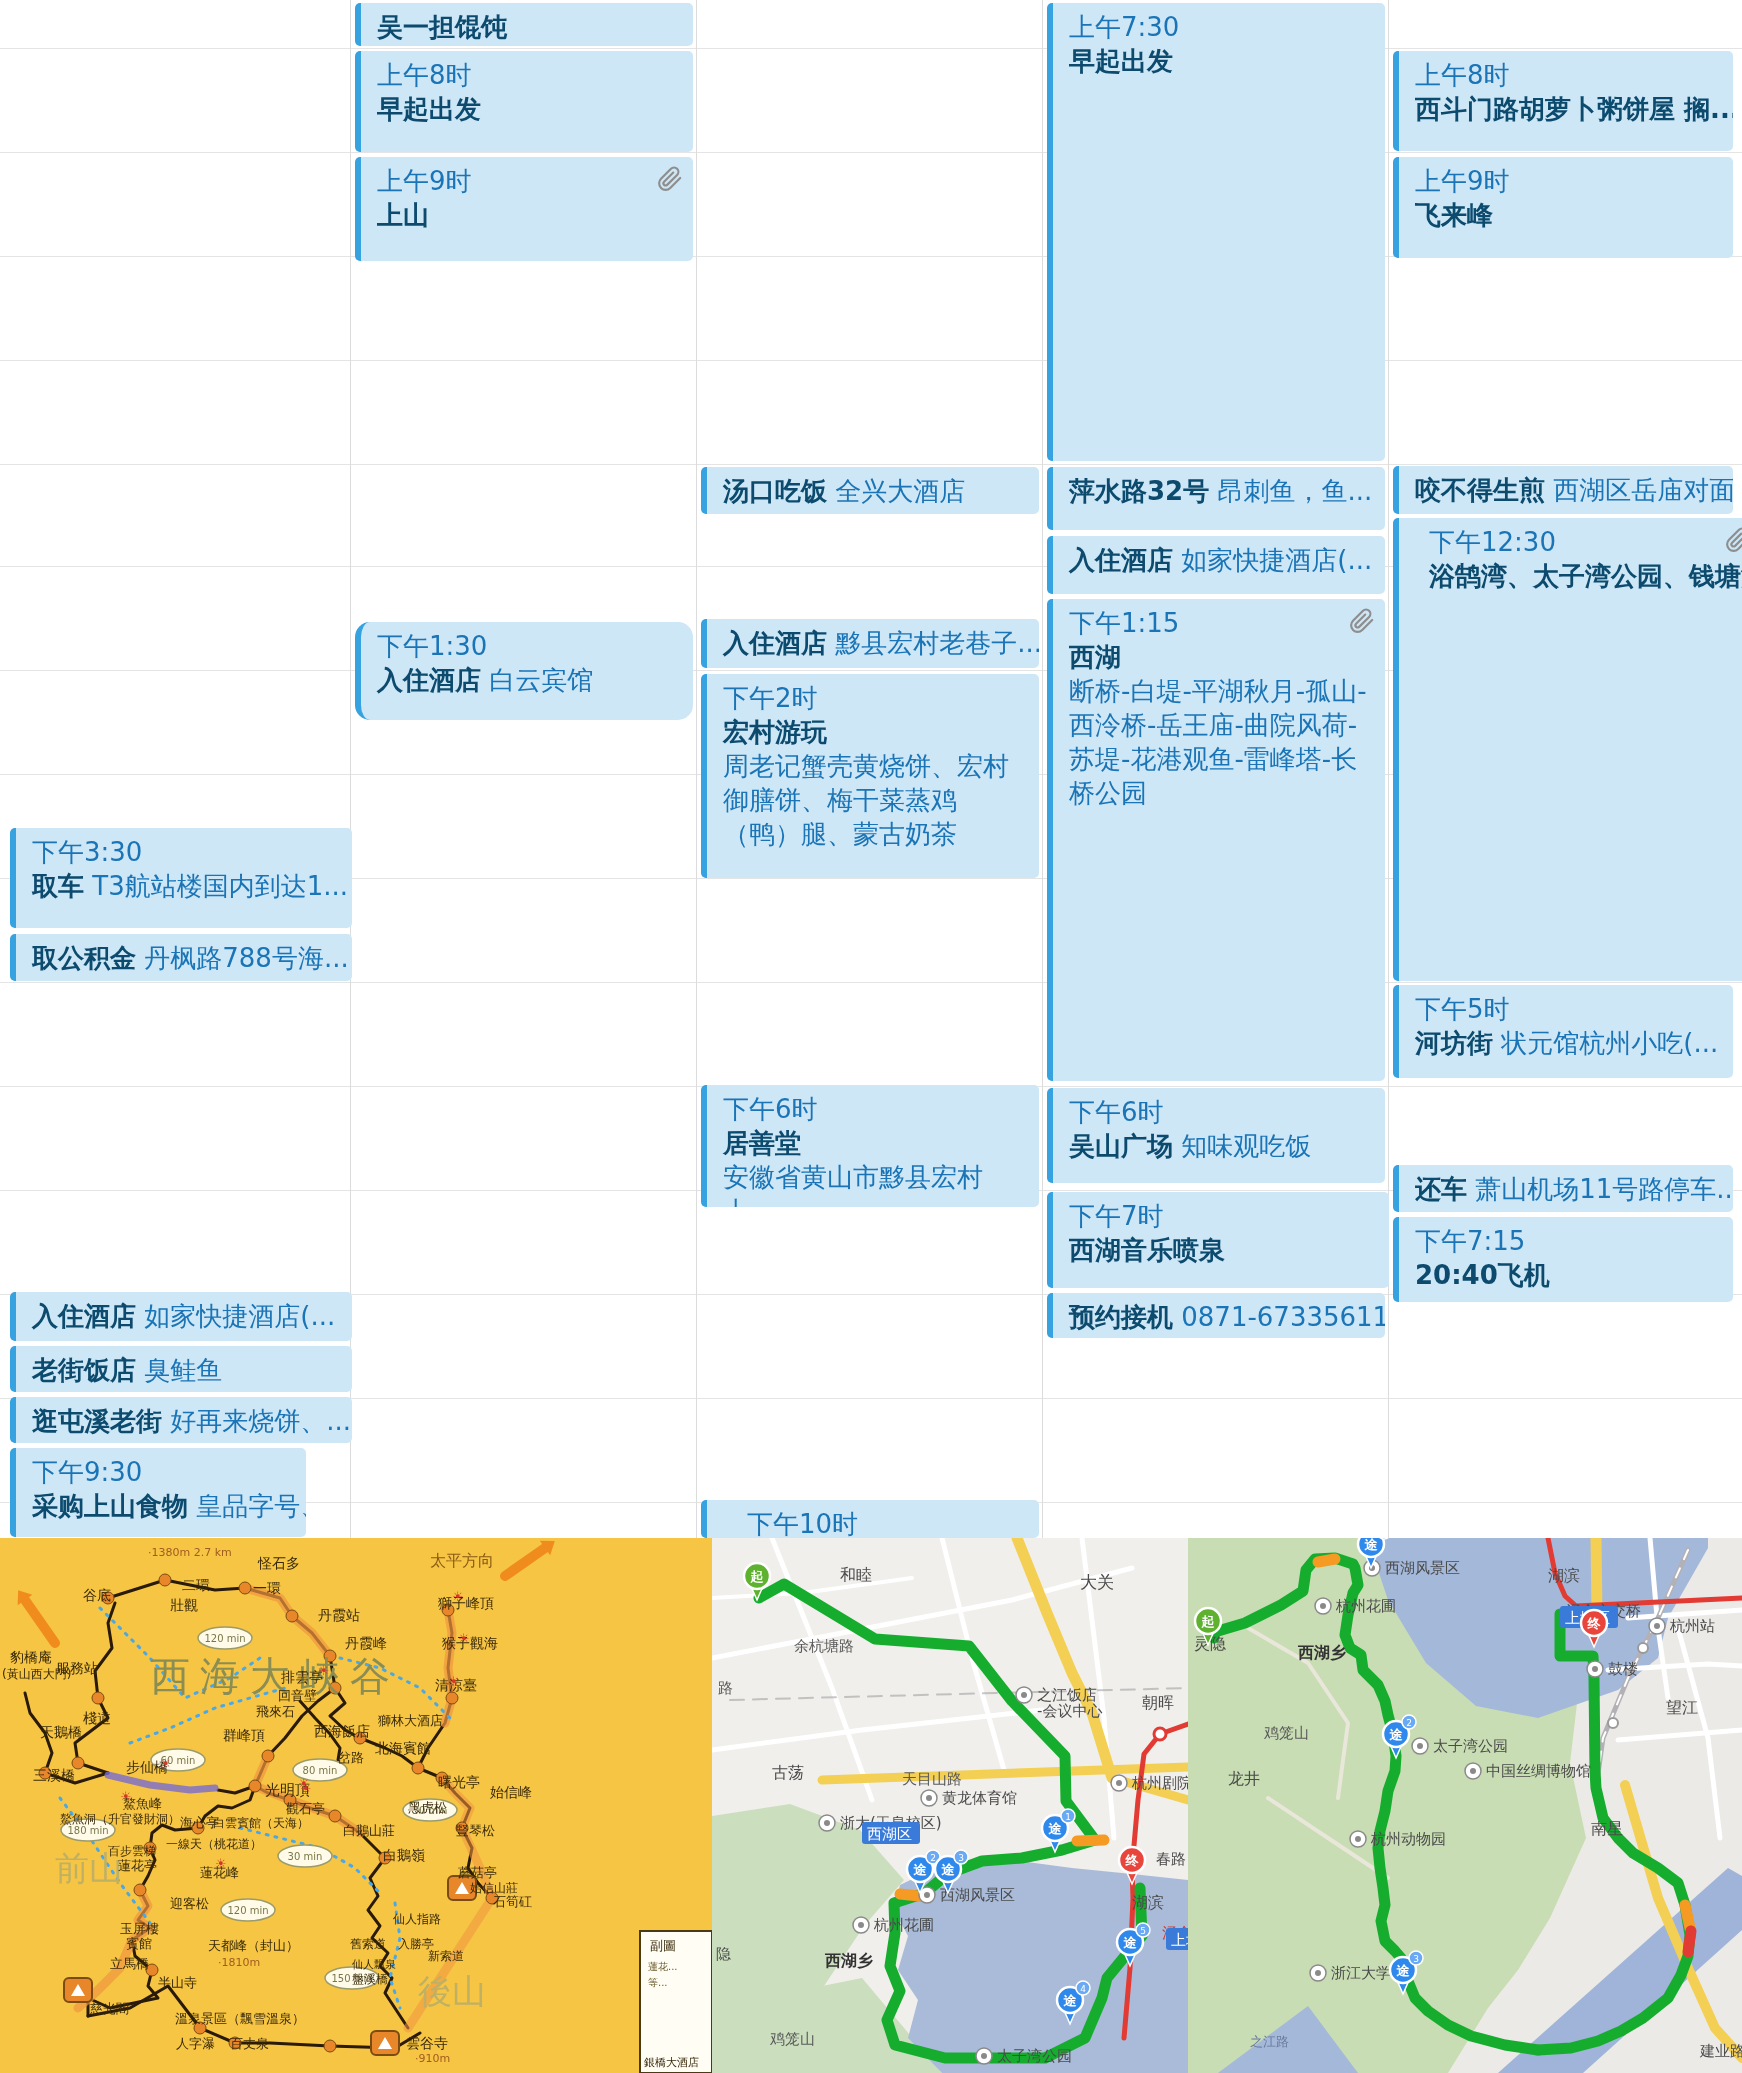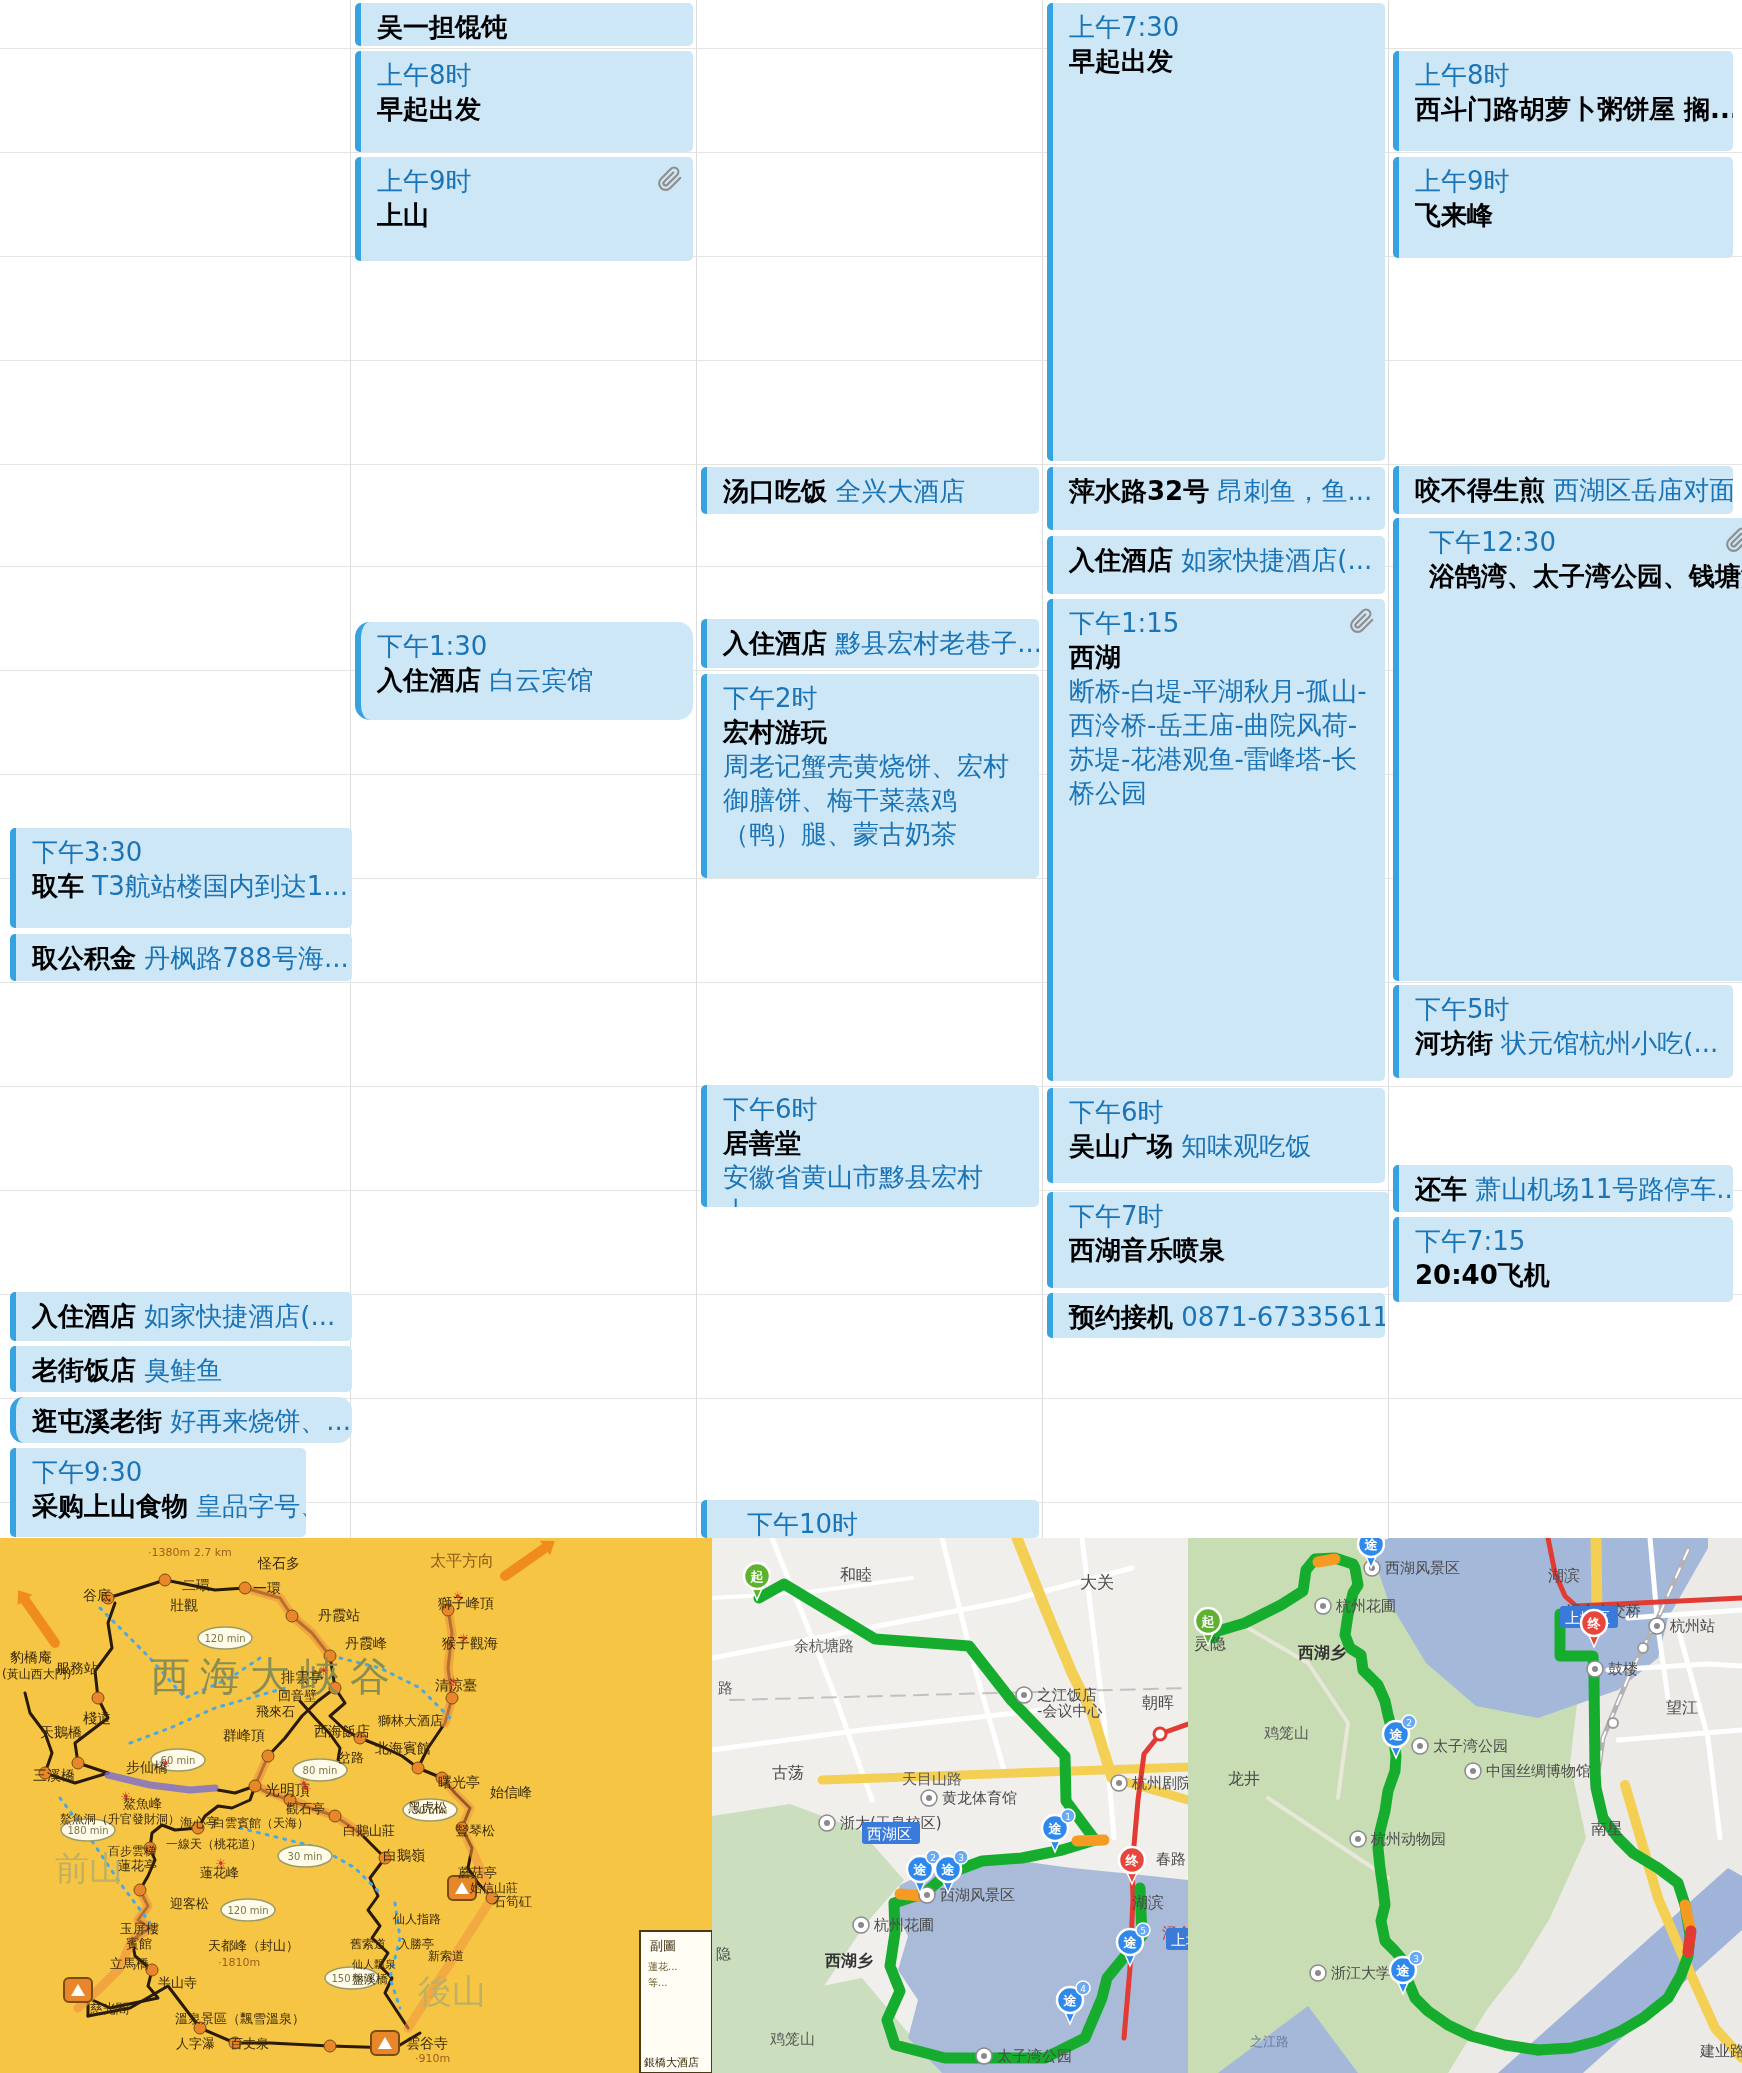--- a/index.html
+++ b/index.html
@@ -3,21 +3,21 @@
 <meta charset="utf-8">
 <style>
   html,body{margin:0;padding:0;background:#fff}
   body{width:1742px;height:2073px;position:relative;font-family:"DejaVu Sans","Liberation Sans",sans-serif;overflow:hidden}
   #calendar{position:absolute;left:0;top:0;width:1742px;height:1538px;background:#fff;overflow:hidden}
   .hline{position:absolute;left:0;width:1742px;height:1px;background:#e4e4e4}
   .vline{position:absolute;top:0;width:1px;height:1538px;background:#dcdcdc}
   .ev{position:absolute;background:#cde7f7;border-radius:5px;border-left:6px solid #36a2e0;color:#1a74b6;
       font-size:26px;line-height:34px;padding:7px 8px 0 16px;box-sizing:border-box;overflow:hidden;z-index:2}
   .ev .tm{display:block;font-weight:normal;white-space:nowrap}
-  .ev .ttl{font-weight:bold;color:#000000}
+  .ev .ttl{font-weight:bold;color:#0c4a6e}
   .ev .ln{display:block;white-space:nowrap}
   .ev .nts{display:block;font-weight:normal}
   .clip-ico{position:absolute;top:9px;right:10px;width:26px;height:26px}
   .map{position:absolute;top:1538px;height:535px;display:block}
   svg text{font-family:"DejaVu Sans","Liberation Sans",sans-serif}
 </style>
 </head>
 <body>
 
 <div id="calendar">
@@ -46,21 +46,21 @@
     </div>
     <div class="ev" style="left: 10px; top: 934px; width: 342px; height: 47px;">
       <span class="ln"><span class="ttl">取公积金</span><span> 丹枫路788号海...</span></span>
     </div>
     <div class="ev" style="left: 10px; top: 1292px; width: 342px; height: 49px;">
       <span class="ln"><span class="ttl">入住酒店</span><span> 如家快捷酒店(...</span></span>
     </div>
     <div class="ev" style="left: 10px; top: 1346px; width: 342px; height: 46px;">
       <span class="ln"><span class="ttl">老街饭店</span><span> 臭鲑鱼</span></span>
     </div>
-    <div class="ev" style="left: 10px; top: 1397px; width: 342px; height: 46px; border-radius: 14px;">
+    <div class="ev" style="left: 10px; top: 1397px; width: 342px; height: 46px;">
       <span class="ln"><span class="ttl">逛屯溪老街</span><span> 好再来烧饼、...</span></span>
     </div>
     <div class="ev" style="left: 10px; top: 1448px; width: 296px; height: 89px;">
       <span class="tm">下午9:30</span>
       <span class="ln"><span class="ttl">采购上山食物</span><span> 皇品字号、...</span></span>
     </div>
     <div class="ev" style="left: 355px; top: 3px; width: 338px; height: 43px;">
       <span class="ln"><span class="ttl">吴一担馄饨</span></span>
     </div>
     <div class="ev" style="left: 355px; top: 51px; width: 338px; height: 101px;">

